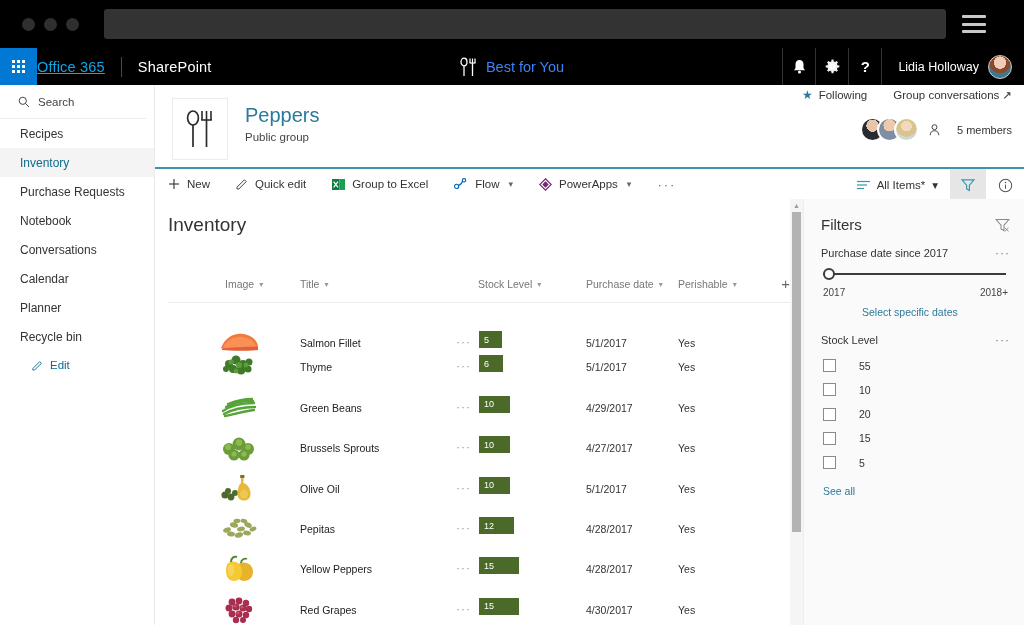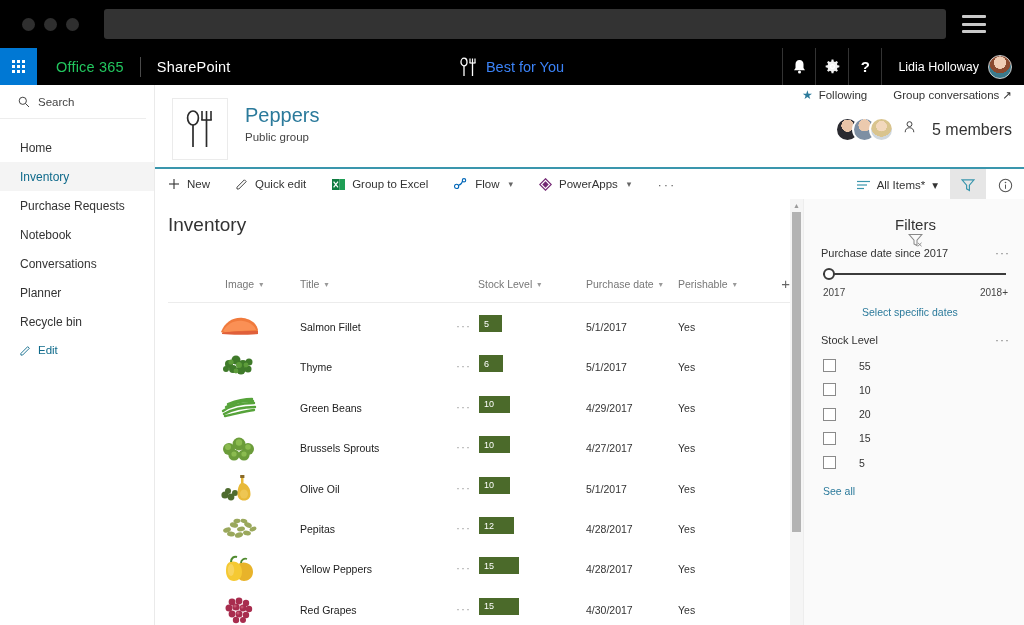--- a/index.html
+++ b/index.html
@@ -42,21 +42,21 @@
   #waffle {
     width: 37px; height: 37px; background: #0078d4;
     display: flex; align-items: center; justify-content: center;
   }
   #waffle .grid {
     display: grid; grid-template-columns: repeat(3, 3px); grid-template-rows: repeat(3, 3px);
     gap: 2px;
   }
   #waffle .grid i { display: block; width: 3px; height: 3px; background: #fff; }
   #suite-brand {
-    font-size: 14.5px; margin-left: 19px; letter-spacing: .2px; color: #22c55e;
+    font-size: 14.5px; letter-spacing: .2px; color: #0ea5e9; text-decoration: underline;
   }
   #suite-divider { width: 1px; height: 20px; background: #4a4a4a; margin: 0 16px; }
   #suite-app { font-size: 14.5px; color: #fff; letter-spacing: .2px; }
   #suite-center {
     position: absolute; left: 0; right: 0; margin: 0 auto; width: 260px;
     display: flex; align-items: center; justify-content: center; gap: 9px;
   }
   #suite-center .center-label { font-size: 14.5px; color: #3b82f6; }
   #suite-right {
     position: absolute; right: 0; top: 0; height: 37px; display: flex; align-items: center;
@@ -88,21 +88,21 @@
   }
   #nav-search .ph { font-size: 11.5px; color: #444; }
   .nav-item {
     height: 29px; display: flex; align-items: center;
     padding-left: 20px; font-size: 12px; color: #333;
   }
   .nav-item.first { margin-top: 14px; }
   .nav-item.selected { background: #f4f4f4; color: #0f6a8b; }
   #nav-edit {
     display: flex; align-items: center; gap: 7px;
-    padding-left: 20px; height: 28px; font-size: 11.5px; color: #0f6a8b;
+    padding-left: 32px; height: 28px; font-size: 11.5px; color: #0f6a8b;
   }
 
   
   #site-header {
     position: absolute; left: 155px; top: 37px; width: 869px; height: 82px;
     background: #fff;
   }
   #site-logo {
     position: absolute; left: 17px; top: 13px; width: 56px; height: 62px;
     background: #fff; border: 1px solid #ebebeb;
@@ -129,21 +129,21 @@
   }
   .facepile { display: flex; align-items: center; margin-right: 10px; }
   .face {
     width: 25px; height: 25px; border-radius: 50%;
     border: 2px solid #fff; margin-left: -8px; overflow: hidden;
   }
   .face:first-child { margin-left: 0; }
   .face.f1 { background: radial-gradient(circle at 50% 32%, #e8c4a8 0 34%, #2a2a30 35% 100%); }
   .face.f2 { background: radial-gradient(circle at 50% 30%, #eccaae 0 33%, #7e8fa3 34% 100%); }
   .face.f3 { background: radial-gradient(circle at 50% 34%, #f2d8bd 0 30%, #d9c48e 31% 60%, #cfd7dd 61% 100%); }
-  #members-count { font-size: 16px; color: #333; display: flex; align-items: flex-start; gap: 17px; }
+  #members-count { font-size: 11px; color: #333; display: flex; align-items: flex-start; gap: 17px; }
 
   
   #command-bar {
     position: absolute; left: 155px; top: 119px; width: 869px; height: 32px;
     background: #fff; border-top: 2px solid #3a96ad;
     display: flex; align-items: center;
   }
   .cmd-btn {
     display: flex; align-items: center; gap: 7px;
     height: 32px; padding: 0 13px; font-size: 11.5px; color: #333; white-space: nowrap;
@@ -220,21 +220,21 @@
     background: #b3b3b3;
   }
 
   
   #filters-panel {
     position: absolute; left: 803px; top: 151px; width: 221px; height: 426px;
     background: #fafafa; border-left: 1px solid #ededed;
   }
   #filters-head {
     position: absolute; left: 17px; top: 17px; right: 14px;
-    display: flex; align-items: center; justify-content: space-between; flex-direction: column;
+    display: flex; align-items: center; justify-content: space-between;
   }
   #filters-title { font-size: 15px; color: #333; font-weight: 400; }
   .filter-section-head {
     position: absolute; left: 17px; right: 14px;
     display: flex; align-items: center; justify-content: space-between;
   }
   .filter-label { font-size: 11px; color: #333; }
   .filter-dots { font-size: 12px; color: #777; letter-spacing: 1px; }
   #date-slider {
     position: absolute; left: 19px; top: 68px; width: 183px; height: 14px;
@@ -344,34 +344,37 @@
     <div id="nav-search">
       <span>
         <svg width="12" height="12" viewBox="0 0 12 12">
           <circle cx="4.8" cy="4.8" r="3.6" fill="none" stroke="#444" stroke-width="1"></circle>
           <line x1="7.5" y1="7.5" x2="11" y2="11" stroke="#444" stroke-width="1"></line>
         </svg>
       </span>
       <span class="ph">Search</span>
     </div>
     <div id="nav-items">
-        <div class="nav-item first">
-          <span>Home</span>
+        <div class="nav-item">
+          <span>Recipes</span>
         </div>
         <div class="nav-item selected">
           <span>Inventory</span>
         </div>
         <div class="nav-item">
           <span>Purchase Requests</span>
         </div>
         <div class="nav-item">
           <span>Notebook</span>
         </div>
         <div class="nav-item">
           <span>Conversations</span>
+        </div>
+        <div class="nav-item">
+          <span>Calendar</span>
         </div>
         <div class="nav-item">
           <span>Planner</span>
         </div>
         <div class="nav-item">
           <span>Recycle bin</span>
         </div>
       </div>
     <div id="nav-edit">
       <span>
@@ -531,21 +534,21 @@
           <span>Purchase date</span>
           <span class="chev">▾</span>
         </div>
         <div class="col-head" style="left: 510px;">
           <span>Perishable</span>
           <span class="chev">▾</span>
         </div>
         <div id="add-column">+</div>
       </div>
     <div id="list-rows">
-        <div class="list-row" style="top: 105px;">
+        <div class="list-row" style="top: 121px;">
           <div class="cell cell-thumb" style="left: 48px;">
             <svg width="44" height="26" viewBox="0 0 44 26">
               <path d="M4 19 C8 9 16 4 26 5 C34 6 40 11 41 17 C41 20 36 21 28 21 L8 21 Z" fill="#f07a3c"></path>
               <path d="M6 18 C10 11 17 7 26 8 C33 9 38 13 39 17 L8 19 Z" fill="#fa9055"></path>
               <path d="M5 20 C14 18 30 18 41 18 L41 21 C30 22 14 22 5 21 Z" fill="#e0603a"></path>
             </svg>
           </div>
           <div class="cell cell-title" style="left: 132px;">Salmon Fillet</div>
           <div class="cell cell-ellipsis" style="left: 288px;">···</div>
           <div class="stock-bar" style="left: 311px; width: 23px;">5</div>

